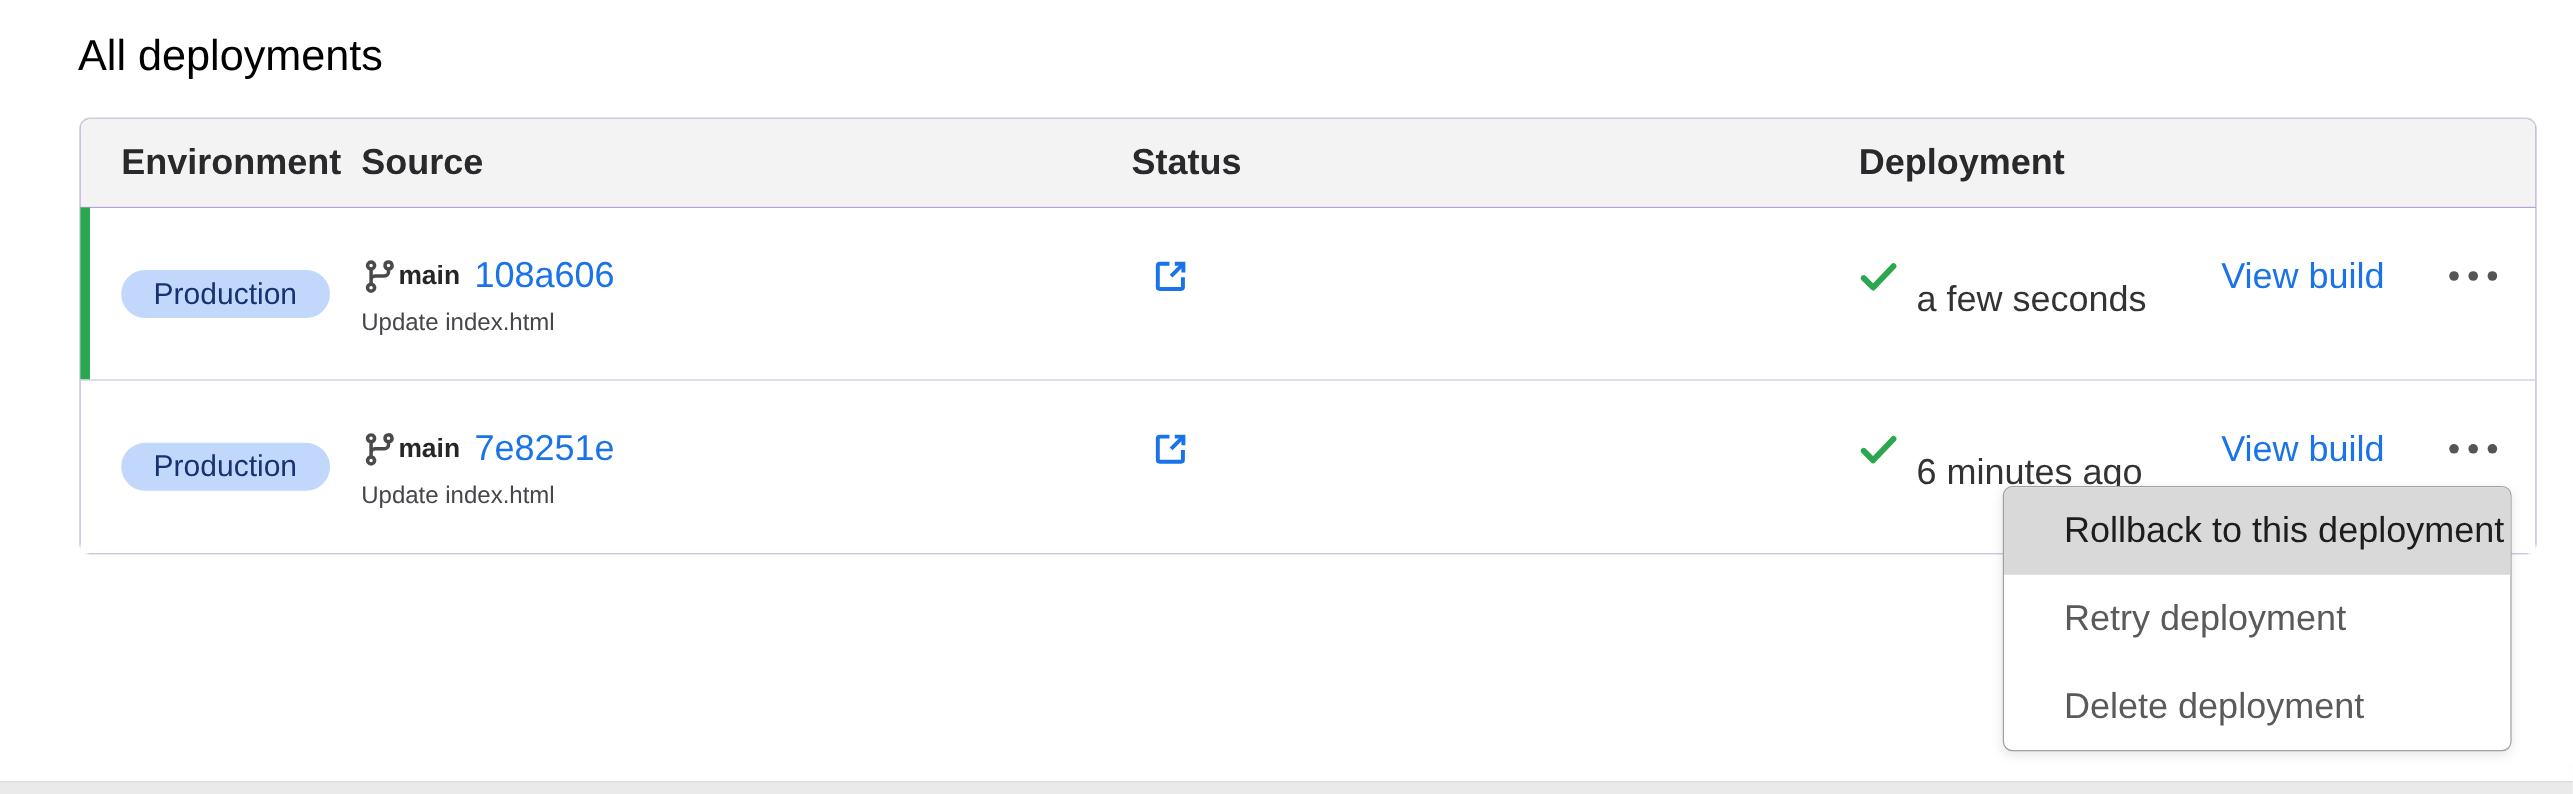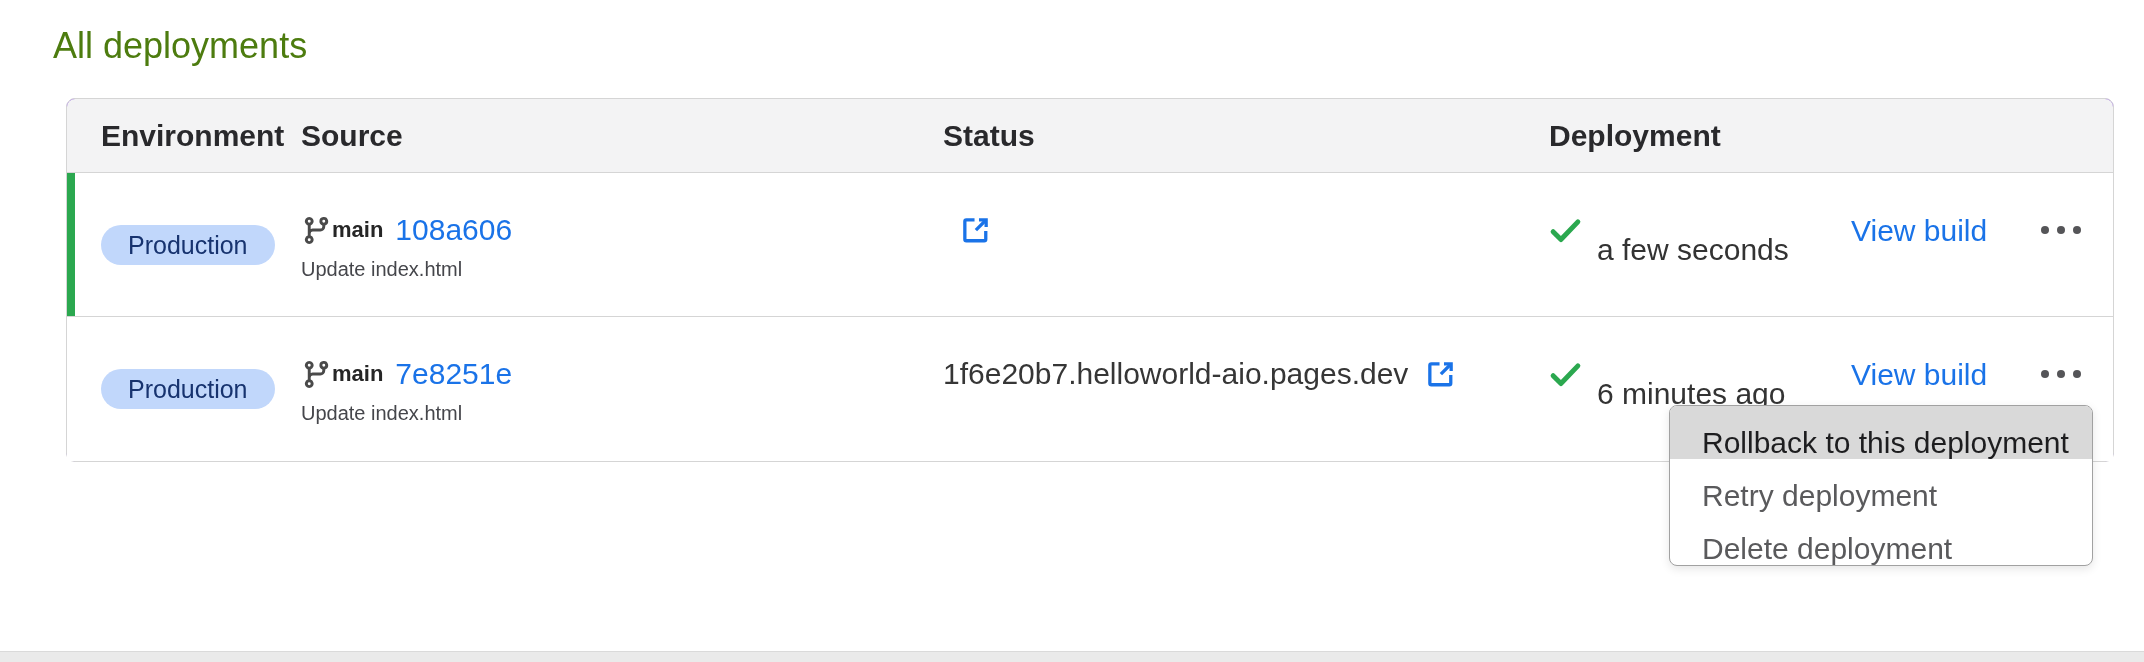--- a/index.html
+++ b/index.html
@@ -12,21 +12,21 @@
     --body-text:#333333;
     --menu-highlight:#d9d9d9;
   }
   *{box-sizing:border-box;margin:0;padding:0;}
   html,body{width:2144px;height:662px;background:#ffffff;overflow:hidden;
     font-family:"Liberation Sans",sans-serif;}
   .page{position:relative;width:2144px;height:662px;background:#fff;}
 
   .title{
     padding:26px 0 0 53px;
-    font-size:36px;line-height:40px;font-weight:400;color:#4d7c0f;
+    font-size:36px;line-height:40px;font-weight:400;color:#000000;margin-left:12px;
   }
 
   .table{
     position:absolute;left:66px;top:98px;width:2048px;
     border:1px solid var(--border);border-radius:9px;background:#6d28d9;
   }
   .grid{
     display:grid;
     grid-template-columns:200px 642px 606px 302px 180px 82px;
     padding-left:34px;
@@ -76,21 +76,21 @@
   }
   .dot{width:8px;height:8px;border-radius:50%;background:#555558;}
 
   .context-menu{
     position:absolute;left:1669px;top:405px;width:424px;z-index:10;
     background:#ffffff;border:1px solid #a1a1a1;border-radius:8px;
     box-shadow:0 3px 10px rgba(0,0,0,0.10);
     overflow:hidden;
   }
   .menu-item{
-    height:53px;line-height:73px;padding-left:32px;
+    height:73px;line-height:73px;padding-left:50px;
     font-size:30px;color:#5a5a5c;cursor:pointer;white-space:nowrap;
   }
   .menu-item.highlighted{background:var(--menu-highlight);color:#1d1d1f;}
 
   .bottom-strip{
     position:absolute;left:0;bottom:0;width:2144px;height:11px;
     background:#eaeaea;border-top:1px solid #dadada;
   }
 </style>
 </head>
@@ -163,21 +163,20 @@
           <svg class="branch-icon" viewBox="0 0 16 16">
             <path fill="#4a4a4a" d="M9.5 3.25a2.25 2.25 0 1 1 3 2.122V6A2.5 2.5 0 0 1 10 8.5H6a1 1 0 0 0-1 1v1.128a2.251 2.251 0 1 1-1.5 0V5.372a2.25 2.25 0 1 1 1.5 0v1.836A2.493 2.493 0 0 1 6 7h4a1 1 0 0 0 1-1v-.628a2.25 2.25 0 0 1-1.5-2.122Zm-6 0a.75.75 0 1 0 1.5 0 .75.75 0 0 0-1.5 0Zm8.25-.75a.75.75 0 1 0 0 1.5.75.75 0 0 0 0-1.5ZM4.25 12a.75.75 0 1 0 0 1.5.75.75 0 0 0 0-1.5Z"></path>
           </svg>
           <span class="branch-name">main</span>
           <a class="commit-link">7e8251e</a>
         </div>
         <div class="line2">Update index.html</div>
       </div>
       <div class="cell">
         <div class="dep">
-          <span class="dep-url">1f6e20b7.helloworld-aio.pages.dev</span>
           <svg class="ext-icon" viewBox="0 0 16 16" fill="none" stroke="#1a73e8" stroke-width="1.7">
             <path d="M13.3 8.3v4.2a.8.8 0 0 1-.8.8H3.3a.8.8 0 0 1-.8-.8V3.3a.8.8 0 0 1 .8-.8h4.2"></path>
             <path d="M9.8 2.5h3.7v3.7"></path>
             <path d="M13.3 2.7 8.2 7.8"></path>
           </svg>
         </div>
       </div>
       <div class="cell">
         <div class="status">
           <svg class="check-icon" viewBox="0 0 16 16" fill="none" stroke="#2ba84f" stroke-width="2.4" stroke-linecap="round" stroke-linejoin="round">

